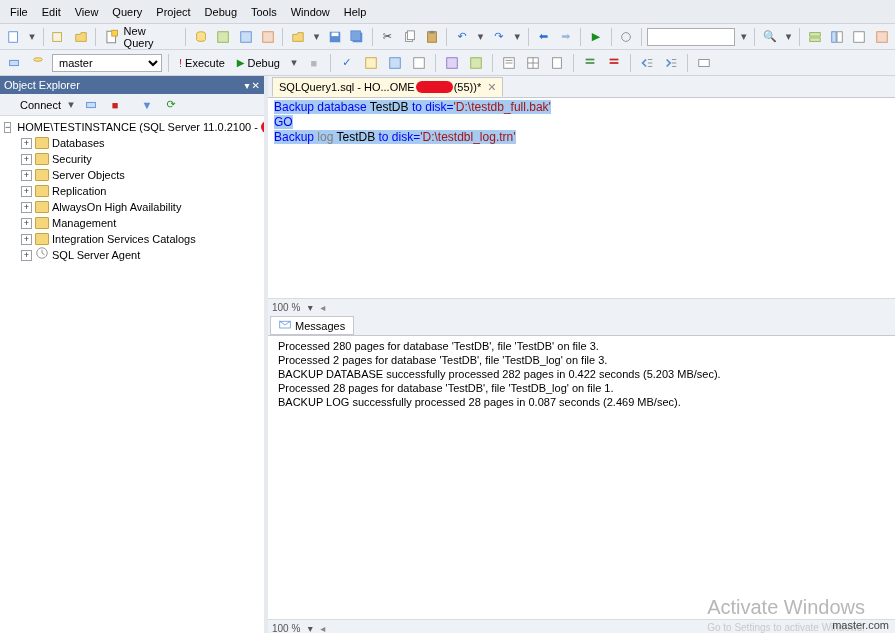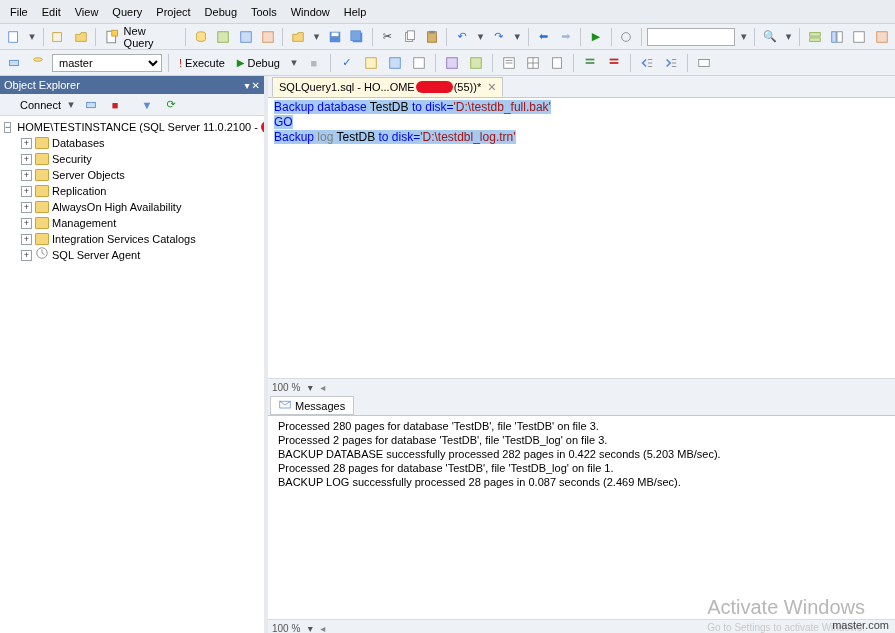--- a/index.html
+++ b/index.html
@@ -27,21 +27,21 @@
   .tree .indent { display:inline-block; width:14px;}
   .tree .exp { width:11px; height:11px; border:1px solid #9aa0a8; display:inline-flex; align-items:center; justify-content:center; font-size:9px; color:#333; background:#fff; line-height:9px;}
   .folder { width:14px; height:12px; background:#f6d67a; border:1px solid #c7a43e; border-radius:1px; display:inline-block;}
   .srv-icon { width:14px; height:14px; display:inline-flex; align-items:center; justify-content:center;}
   .redact { background:#e81123; color:#e81123; border-radius:6px; padding:0 2px;}
   .editor-area { flex:1; display:flex; flex-direction:column; position:relative;}
   .tabstrip { height:22px; background:#eef1f6; display:flex; align-items:flex-end; padding-left:4px; border-bottom:1px solid #c5c8cf;}
   .tab { height:20px; background:#fff9e1; border:1px solid #c5c8cf; border-bottom:1px solid #fff9e1; padding:0 6px; display:flex; align-items:center; gap:6px; font-size:11px;}
   .tab .x { color:#888; font-size:11px;}
   .scroll-add { position:absolute; right:0; top:22px; width:16px; height:16px; background:#eef1f6; border:1px solid #c5c8cf; display:flex; align-items:center; justify-content:center; color:#0b6; font-weight:bold;}
-  .code { height:280px; background:#fff; font-family: Consolas, "Courier New", monospace; font-size:12px; padding:2px 6px; line-height:14px; white-space:pre; overflow:hidden; position:relative;}
+  .code { height:200px; background:#fff; font-family: Consolas, "Courier New", monospace; font-size:12px; padding:2px 6px; line-height:14px; white-space:pre; overflow:hidden; position:relative;}
   .code .hl { background:#a6caf0;}
   .kw-blue { color:#0000ff;}
   .kw-red  { color:#a31515;}
   .kw-gray { color:#808080;}
   .zoom-bar { height:18px; background:#eef1f6; border-top:1px solid #d8dbe0; display:flex; align-items:center; padding:0 4px; gap:4px; font-size:10px; color:#555;}
   .msg-tabstrip { height:20px; background:#eef1f6; display:flex; align-items:flex-end; padding-left:2px; border-bottom:1px solid #c5c8cf;}
   .msg-tab { height:19px; border:1px solid #c5c8cf; background:#fff; padding:0 8px; display:flex; align-items:center; gap:4px; font-size:11px;}
   .msg-body { flex:1; background:#fff; font-family: Consolas, "Courier New", monospace; font-size:11px; padding:4px 10px; line-height:13px; white-space:pre; overflow:auto;}
   .watermark { position:absolute; right:30px; bottom:14px; color:#b7b7b7; font-size:20px; pointer-events:none;}
   .wm-sub { position:absolute; right:30px; bottom:0px; color:#c9c9c9; font-size:10px; pointer-events:none;}

